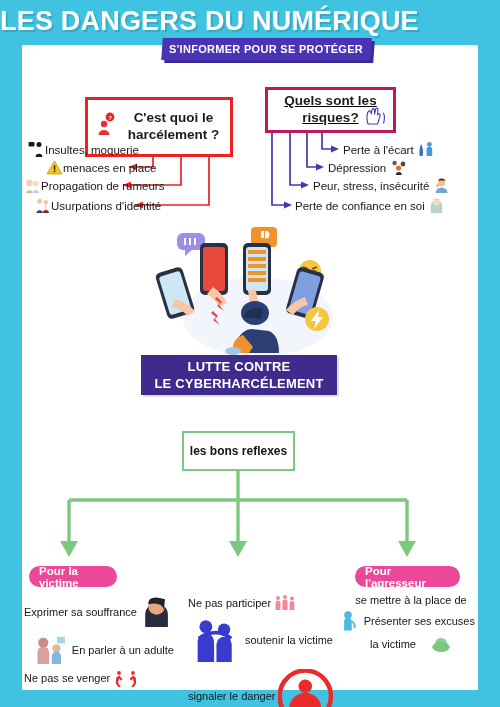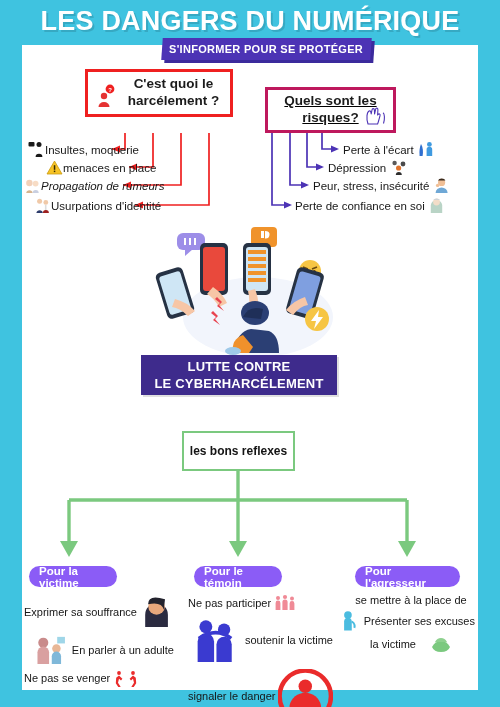--- a/index.html
+++ b/index.html
@@ -7,21 +7,20 @@
     width:500px;height:707px;
     background:#3fc3e0;
     font-family:"Liberation Sans", sans-serif;
     overflow:hidden;
   }
   .poster{position:relative;width:500px;height:707px;background:#3fc3e0;}
 
   
   .title{
     position:absolute;left:0;top:6px;width:500px;
-    text-align:center;
     font-size:27px;font-weight:bold;color:#ffffff;
     letter-spacing:.2px;
     text-shadow:2px 2px 0 rgba(0,0,0,.13);
   }
 
   
   .card{
     position:absolute;left:22px;top:45px;
     width:456px;height:645px;
     background:#ffffff;
@@ -46,21 +45,21 @@
     color:#fff;font-size:11px;font-weight:bold;letter-spacing:.3px;
   }
 
   
   .qbox{
     position:absolute;background:#fff;
     display:flex;align-items:center;justify-content:center;
     text-align:center;box-sizing:border-box;
   }
   .qbox-red{
-    left:63px;top:24px;width:148px;height:48px;
+    left:63px;top:52px;width:148px;height:60px;
     border:3px solid #ef2020;
     padding-left:29px;
   }
   .qbox-purple{
     left:243px;top:42px;width:131px;height:46px;
     border:3px solid #be185d;
     text-decoration:underline;
   }
   .qbox .qtext{font-size:13.5px;font-weight:bold;color:#1b1b1b;line-height:1.25;}
 
@@ -98,21 +97,21 @@
   
   .rbox{
     position:absolute;left:160px;top:386px;width:113px;height:40px;
     border:2px solid #7bc97f;background:#fff;
     display:flex;align-items:center;justify-content:center;
     font-size:12px;font-weight:bold;color:#141414;box-sizing:border-box;
   }
 
   
   .pill{
-    position:absolute;height:21px;border-radius:11px;background:#8b5cf6;
+    position:absolute;height:21px;border-radius:11px;background:#ec4899;
     display:flex;align-items:center;justify-content:center;
     color:#fff;font-size:11.5px;font-weight:bold;padding:8px 10px;
     box-sizing:border-box;
   }
 
   
   .col{position:absolute;font-size:11px;color:#161616;}
   .citem{display:flex;align-items:center;white-space:nowrap;margin-bottom:4px;}
   .citem.center{justify-content:center;}
 </style>
@@ -203,21 +202,21 @@
 
     <div class="row" style="left:24px;top:114px;">
       <svg class="em" viewBox="0 0 17 17">
         <path d="M8.5 2 L16 15 H1 Z" fill="#f7c325" stroke="#c99a10" stroke-width="0.8"></path>
         <rect x="7.8" y="6.2" width="1.5" height="4.6" fill="#3a2d00"></rect>
         <rect x="7.8" y="11.6" width="1.5" height="1.5" fill="#3a2d00"></rect>
       </svg>
       <span>menaces en place</span>
     </div>
 
-    <div class="row" style="left:2px;top:132px;font-style:italic;">
+    <div class="row" style="left:2px;top:132px;">
       <svg class="em" viewBox="0 0 17 17">
         <circle cx="5.4" cy="6" r="3.2" fill="#f2d0b8"></circle>
         <path d="M2.2 16 a3.3 3.2 0 0 1 6.5 0 z" fill="#d6b48f"></path>
         <circle cx="11.6" cy="6.6" r="2.9" fill="#f7dcc5"></circle>
         <path d="M8.7 16 a3 2.9 0 0 1 6 0 z" fill="#c9cfe0"></path>
       </svg>
       <span>Propagation de rumeurs</span>
     </div>
 
     <div class="row" style="left:12px;top:152px;">
@@ -383,23 +382,20 @@
           <g fill="#ea2b2b">
             <circle cx="5" cy="3" r="1.9"></circle>
             <path d="M5 5.4 l3.4 3.4 -1.4 1.6 -2 -1.6 -1 4 2.6 4 -1.8 1 -3 -4.6 0.4 -5.4 z"></path>
             <circle cx="19" cy="3" r="1.9"></circle>
             <path d="M19 5.4 l-3.4 3.4 1.4 1.6 2 -1.6 1 4 -2.6 4 1.8 1 3 -4.6 -0.4 -5.4 z"></path>
           </g>
         </svg>
       </div>
     </div>
 
-    <div class="pill" style="left:172px;top:521px;width:88px;">
-      <span>Pour le témoin</span>
-    </div>
     <div class="col" style="left:166px;top:549px;width:145px;">
       <div class="citem">
         <span>Ne pas participer</span>
         <svg class="em" style="margin-left:3px;width:22px;" viewBox="0 0 22 17">
           <g fill="#f08a96">
             <circle cx="4" cy="4" r="2"></circle>
               <path d="M1.6 16 L1.6 9 a2.4 2.4 0 0 1 4.8 0 L6.4 16 Z"></path>
             <circle cx="11" cy="3" r="2.1"></circle>
               <path d="M8.4 16 L8.4 8 a2.6 2.6 0 0 1 5.2 0 L13.6 16 Z"></path>
             <circle cx="18" cy="4.4" r="2"></circle>

